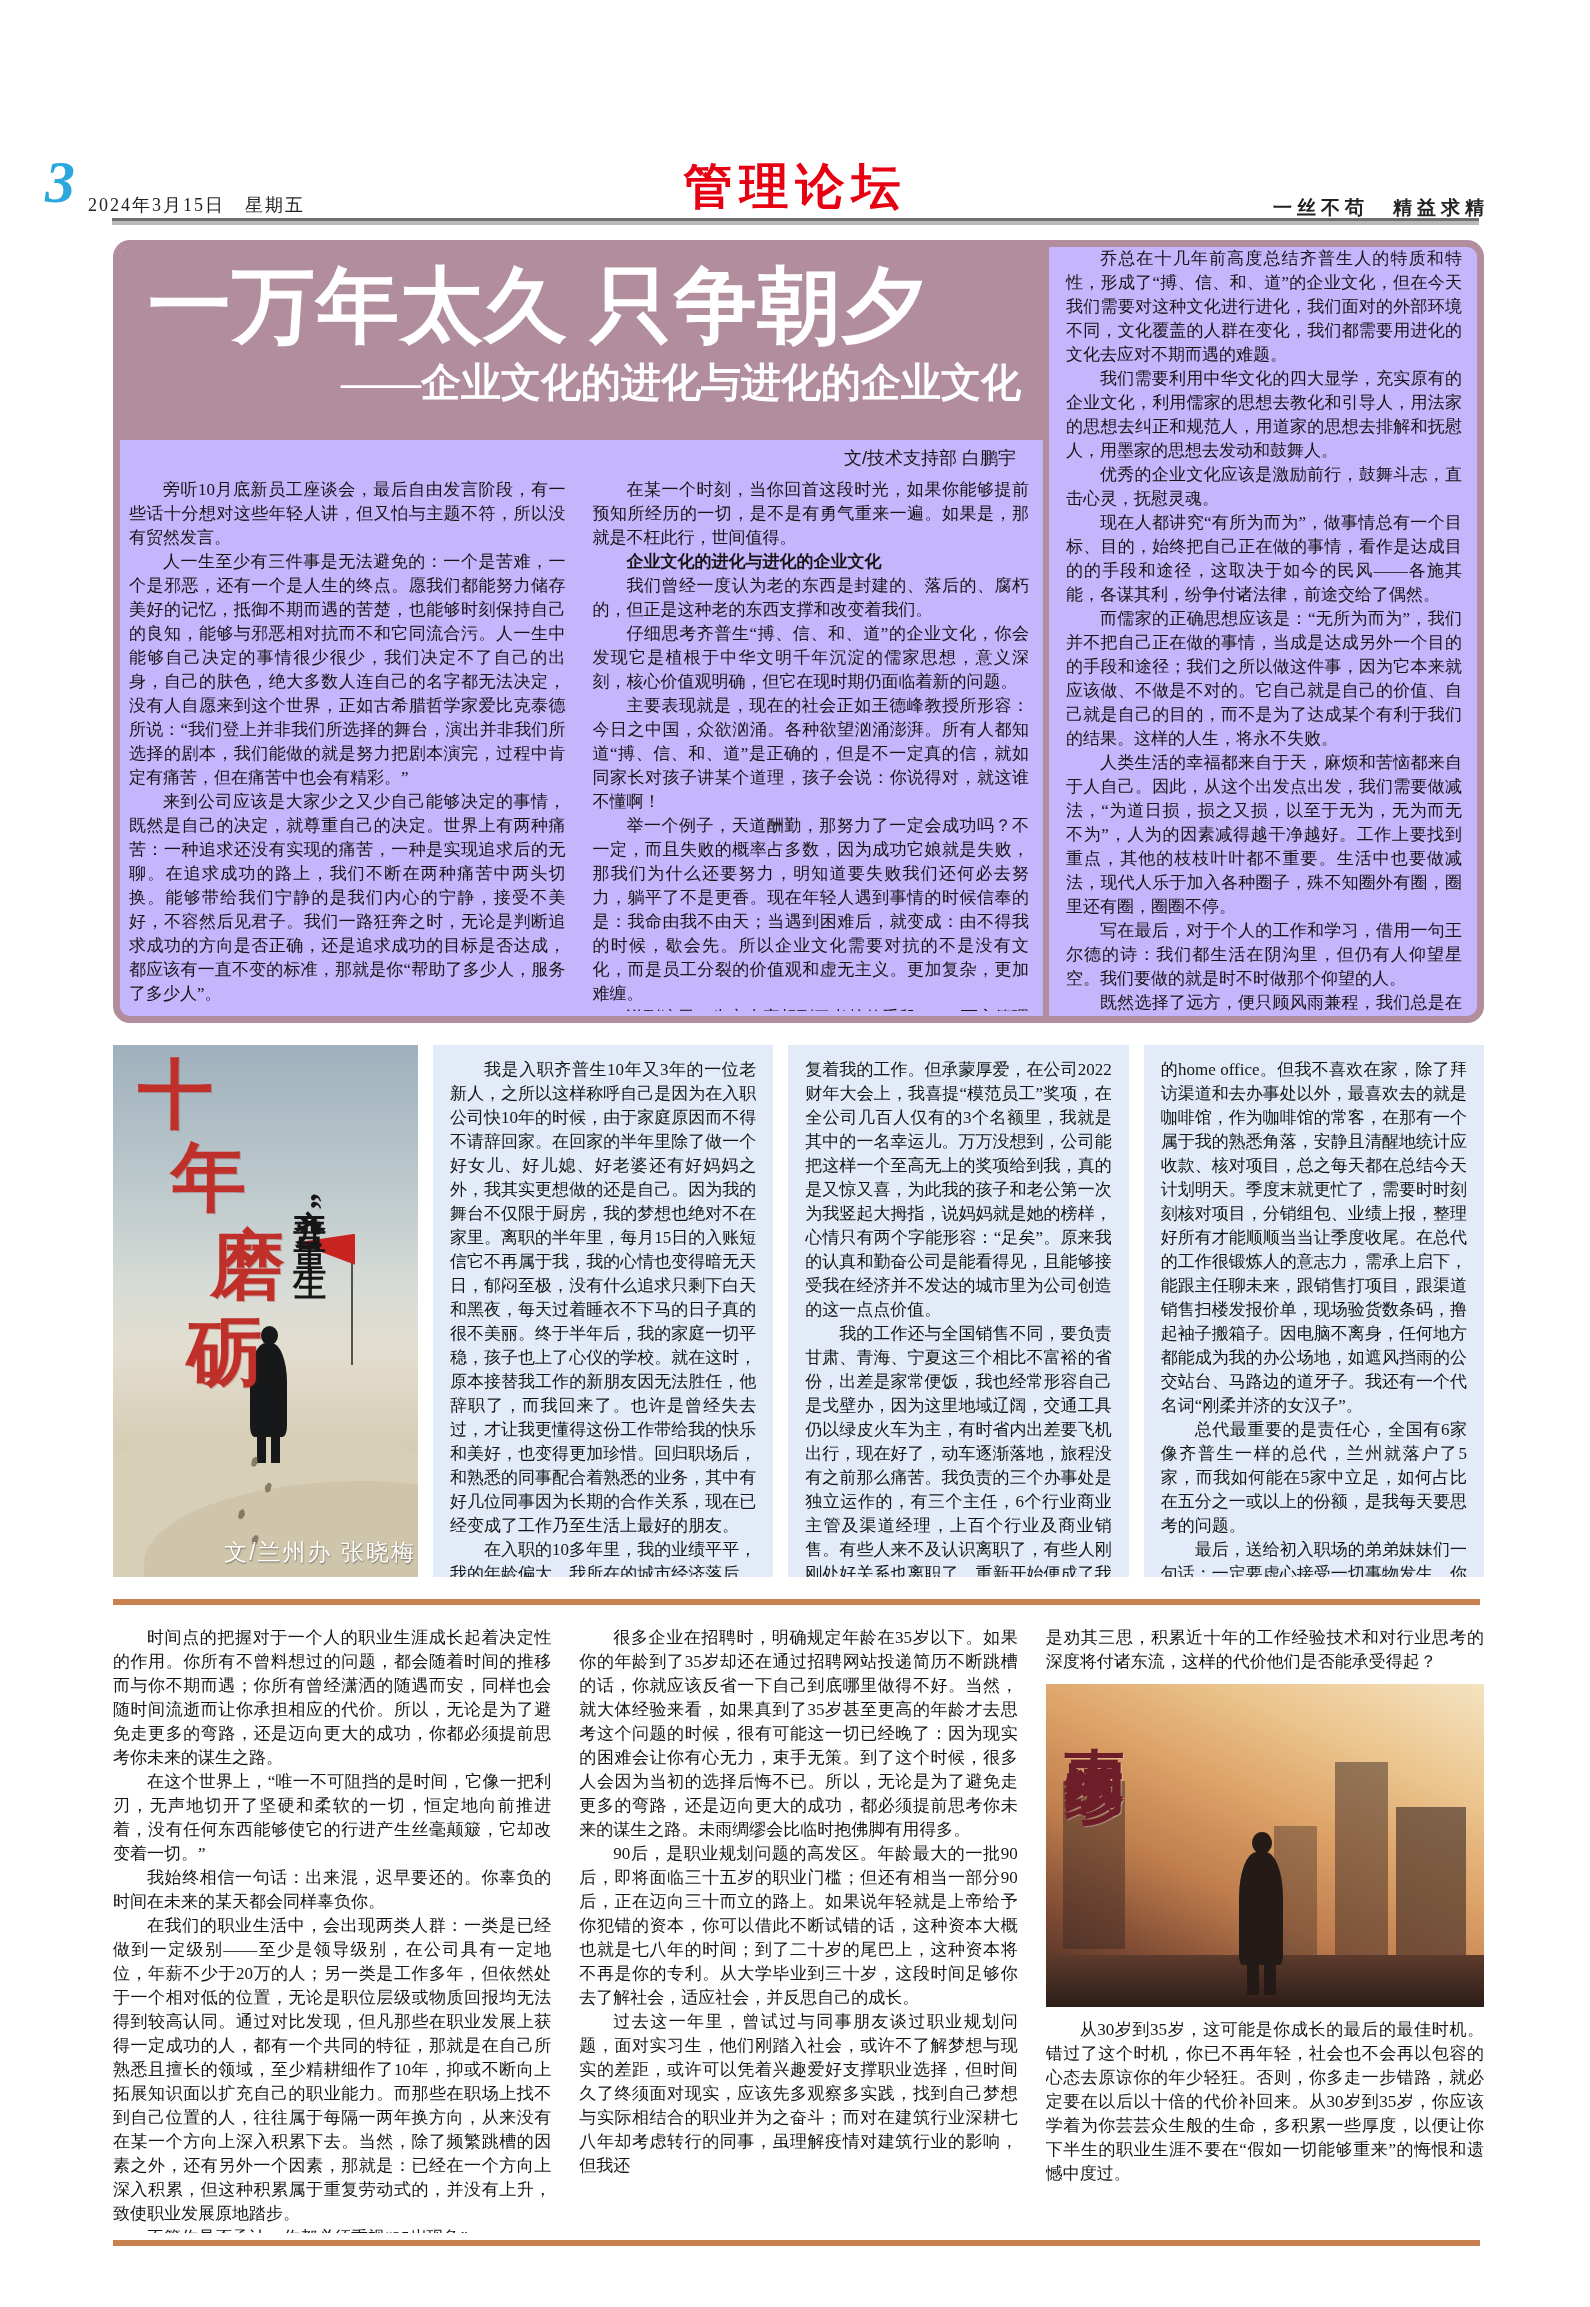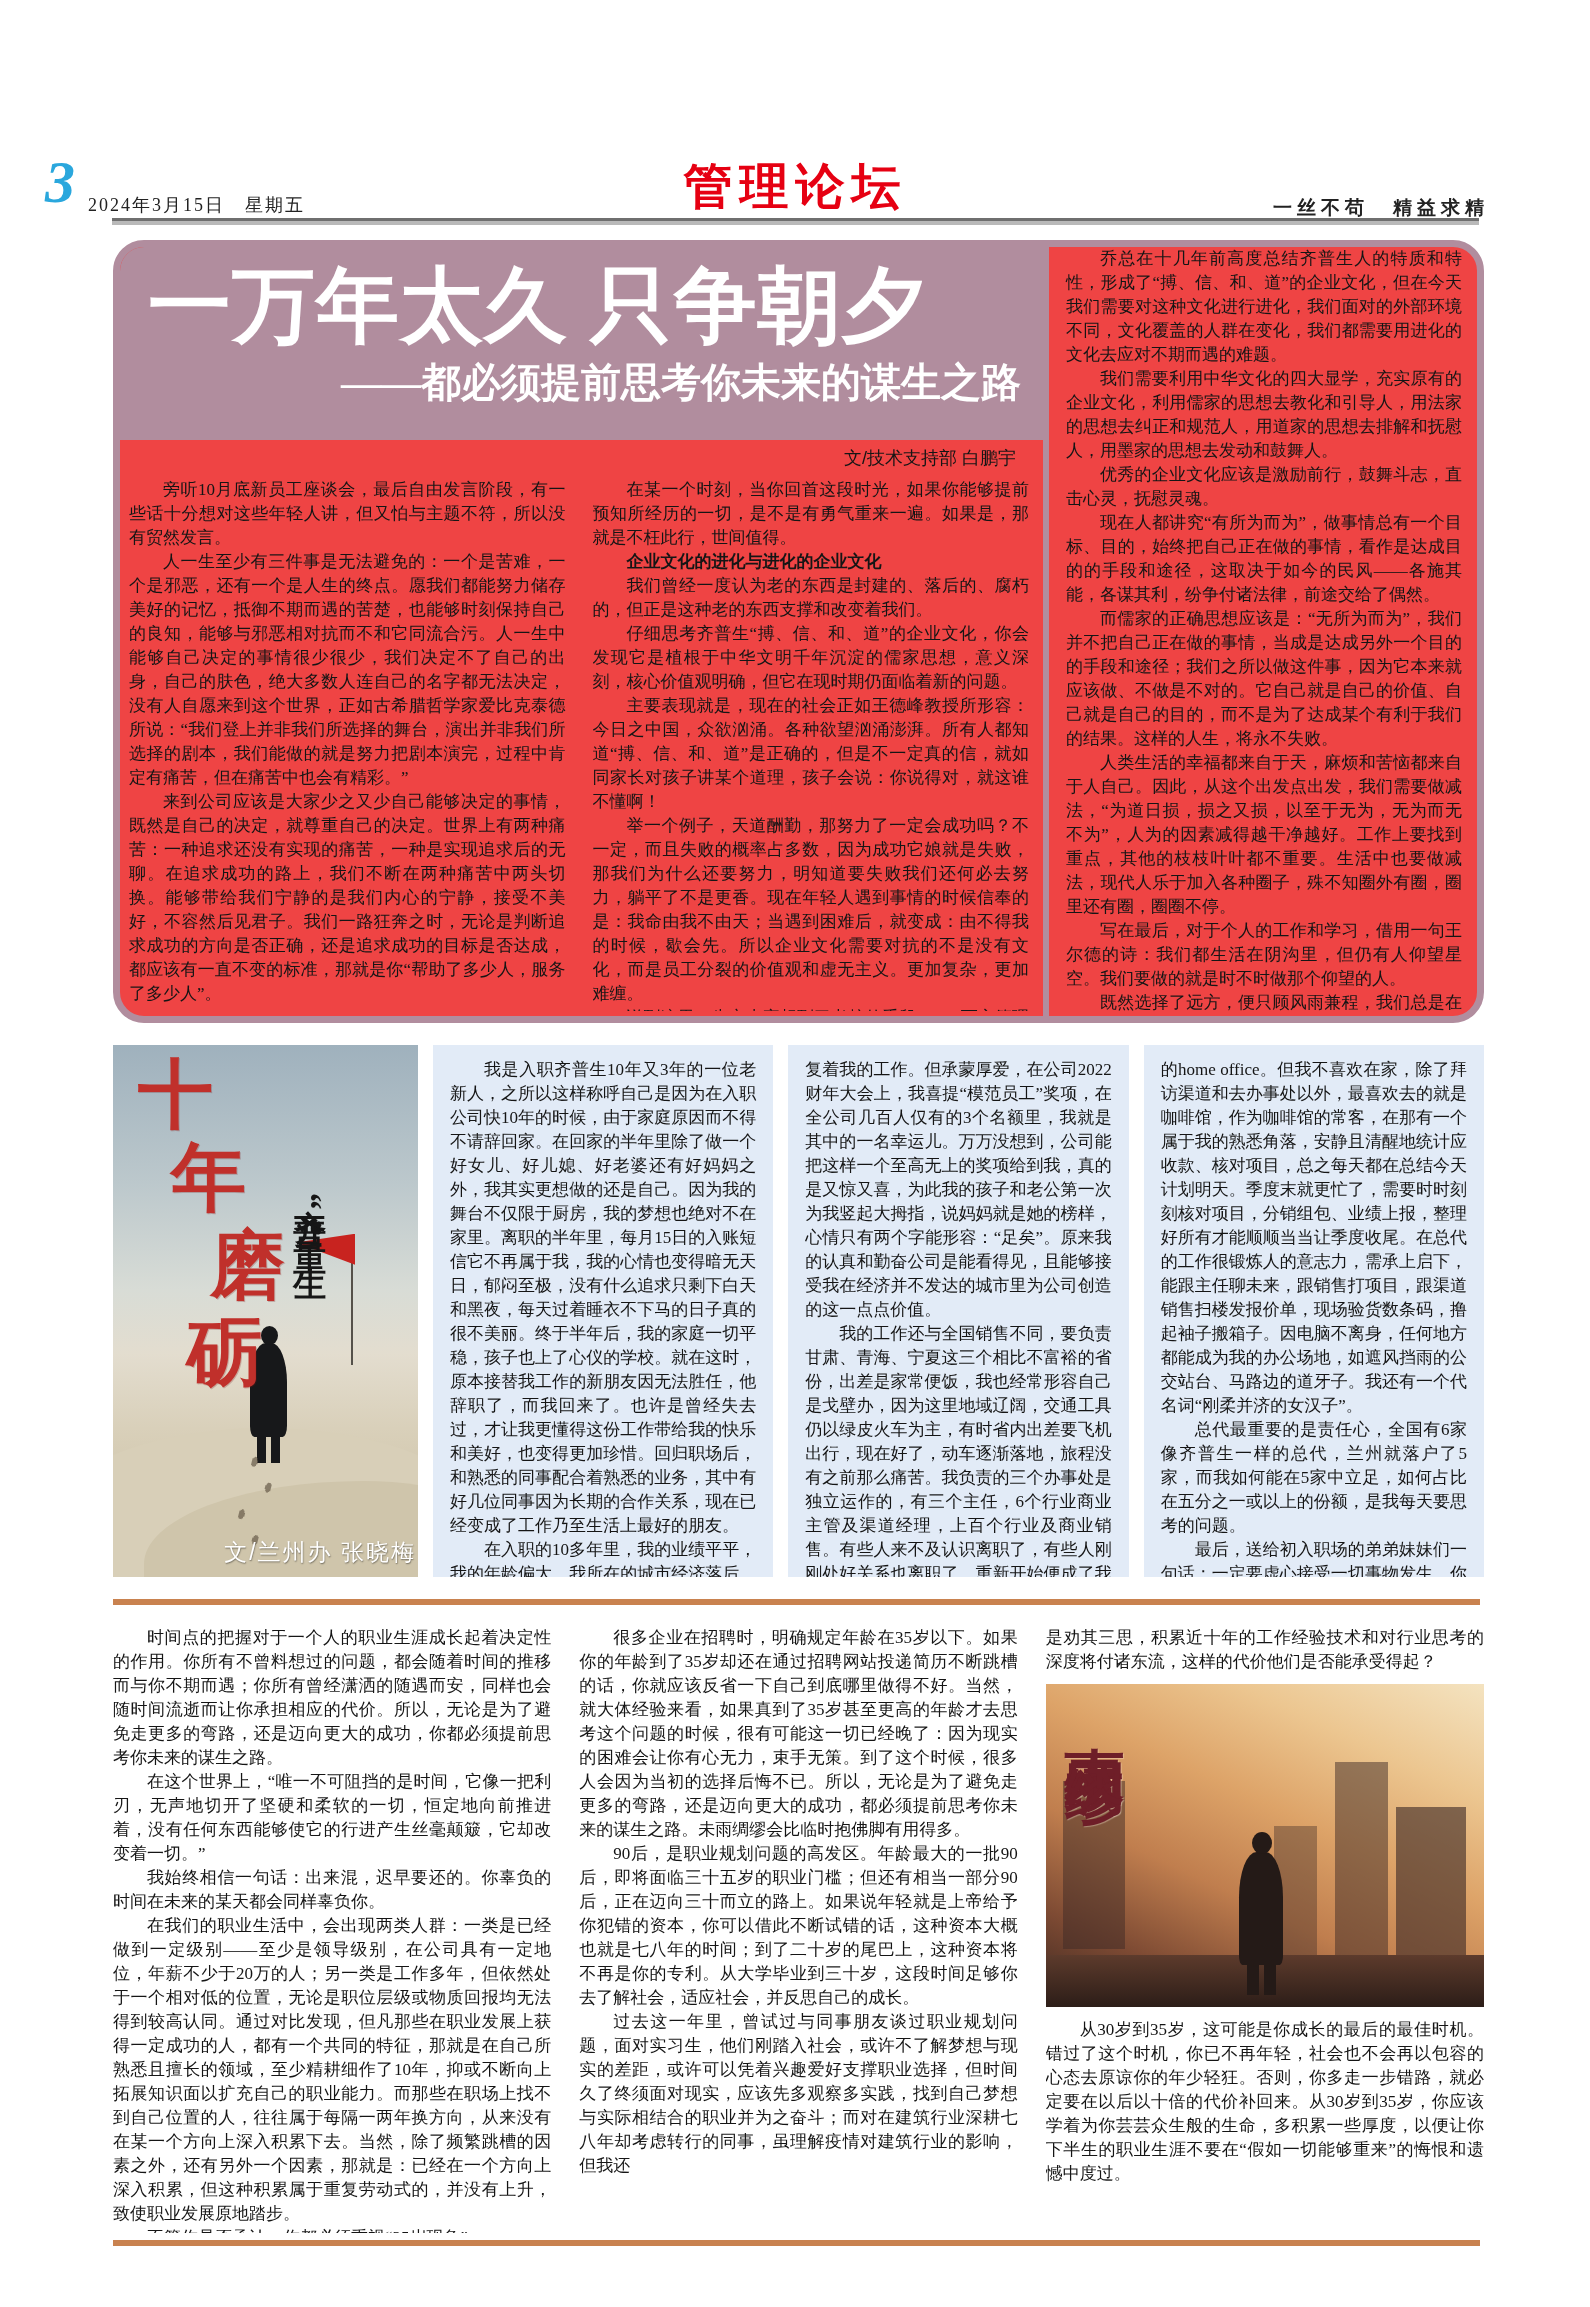--- a/index.html
+++ b/index.html
@@ -8,21 +8,21 @@
   
   .masthead{position:absolute;left:0;top:0;width:100%;height:227px;}
   .page-no{position:absolute;left:45px;top:148px;font-size:60px;font-style:italic;font-weight:bold;color:#2aa7dd;}
   .date-line{position:absolute;left:88px;top:193px;font-size:18px;letter-spacing:2px;color:#222;text-align:right;}
   .section-title{position:absolute;left:50%;transform:translateX(-50%);top:154px;font-size:49px;font-weight:bold;color:#e60012;letter-spacing:7px;}
   .slogan{position:absolute;right:102px;top:195px;font-size:19px;font-weight:bold;letter-spacing:5px;color:#222;}
   .head-rule{position:absolute;left:112px;top:218px;width:1367px;height:7.4px;
              background:linear-gradient(#6f6f6f 0 36%,#b9b9b9 36% 100%);}
   
   .a1-frame{position:absolute;left:113px;top:240px;width:1371px;height:783px;
-            border:7px solid #b18d9e;border-radius:31px;box-sizing:border-box;overflow:hidden;background:#ef4444;}
+            border:7px solid #b18d9e;border-radius:17px;box-sizing:border-box;overflow:hidden;background:#c4b5fd;}
   .a1-left{position:absolute;left:0;top:0;bottom:0;width:923px;}
   .a1-title-box{height:193px;background:#b18d9e;color:#ffffff;overflow:hidden;}
   .a1-title{margin:0;padding:14px 0 0 28px;font-size:83px;line-height:1.1;font-weight:bold;letter-spacing:1px;white-space:nowrap;}
   .a1-subtitle{margin:0;padding:3px 22px 0 0;font-size:40px;font-weight:bold;text-align:right;white-space:nowrap;}
   .a1-byline{position:absolute;top:199px;left:0;right:0;text-align:right;padding-right:27px;font-size:18px;font-family:"Liberation Sans","DejaVu Sans",sans-serif;}
   .a1-body{position:absolute;top:231px;left:9px;right:14px;bottom:5px;display:flex;gap:27px;overflow:hidden;}
   .a1-body .col{flex:1;overflow:hidden;}
   .a1-right{position:absolute;left:923px;right:0;top:0;bottom:0;border-left:6.4px solid #b18d9e;
             padding:0 15px 5px 17px;box-sizing:border-box;overflow:hidden;}
   p.np{margin:0;font-size:17px;line-height:24px;text-align:justify;text-indent:2em;}
@@ -79,21 +79,21 @@
     <div class="date-line">2024年3月15日　星期五</div>
     <div class="section-title">管理论坛</div>
     <div class="slogan">一丝不苟　精益求精</div>
     <div class="head-rule"></div>
   </div>
 
   <div class="a1-frame">
     <div class="a1-left">
       <div class="a1-title-box">
         <h1 class="a1-title">一万年太久  只争朝夕</h1>
-        <h2 class="a1-subtitle">——都必须提前思考你未来的谋生之路</h2>
+        <h2 class="a1-subtitle">——企业文化的进化与进化的企业文化</h2>
       </div>
       <div class="a1-byline">文/技术支持部 白鹏宇</div>
       <div class="a1-body">
         <div class="col">
           <p class="np">旁听10月底新员工座谈会，最后自由发言阶段，有一些话十分想对这些年轻人讲，但又怕与主题不符，所以没有贸然发言。</p>
           <p class="np">人一生至少有三件事是无法避免的：一个是苦难，一个是邪恶，还有一个是人生的终点。愿我们都能努力储存美好的记忆，抵御不期而遇的苦楚，也能够时刻保持自己的良知，能够与邪恶相对抗而不和它同流合污。人一生中能够自己决定的事情很少很少，我们决定不了自己的出身，自己的肤色，绝大多数人连自己的名字都无法决定，没有人自愿来到这个世界，正如古希腊哲学家爱比克泰德所说：“我们登上并非我们所选择的舞台，演出并非我们所选择的剧本，我们能做的就是努力把剧本演完，过程中肯定有痛苦，但在痛苦中也会有精彩。”</p>
           <p class="np">来到公司应该是大家少之又少自己能够决定的事情，既然是自己的决定，就尊重自己的决定。世界上有两种痛苦：一种追求还没有实现的痛苦，一种是实现追求后的无聊。在追求成功的路上，我们不断在两种痛苦中两头切换。能够带给我们宁静的是我们内心的宁静，接受不美好，不容然后见君子。我们一路狂奔之时，无论是判断追求成功的方向是否正确，还是追求成功的目标是否达成，都应该有一直不变的标准，那就是你“帮助了多少人，服务了多少人”。</p>
         </div>
         <div class="col">
           <p class="np">在某一个时刻，当你回首这段时光，如果你能够提前预知所经历的一切，是不是有勇气重来一遍。如果是，那就是不枉此行，世间值得。</p>

